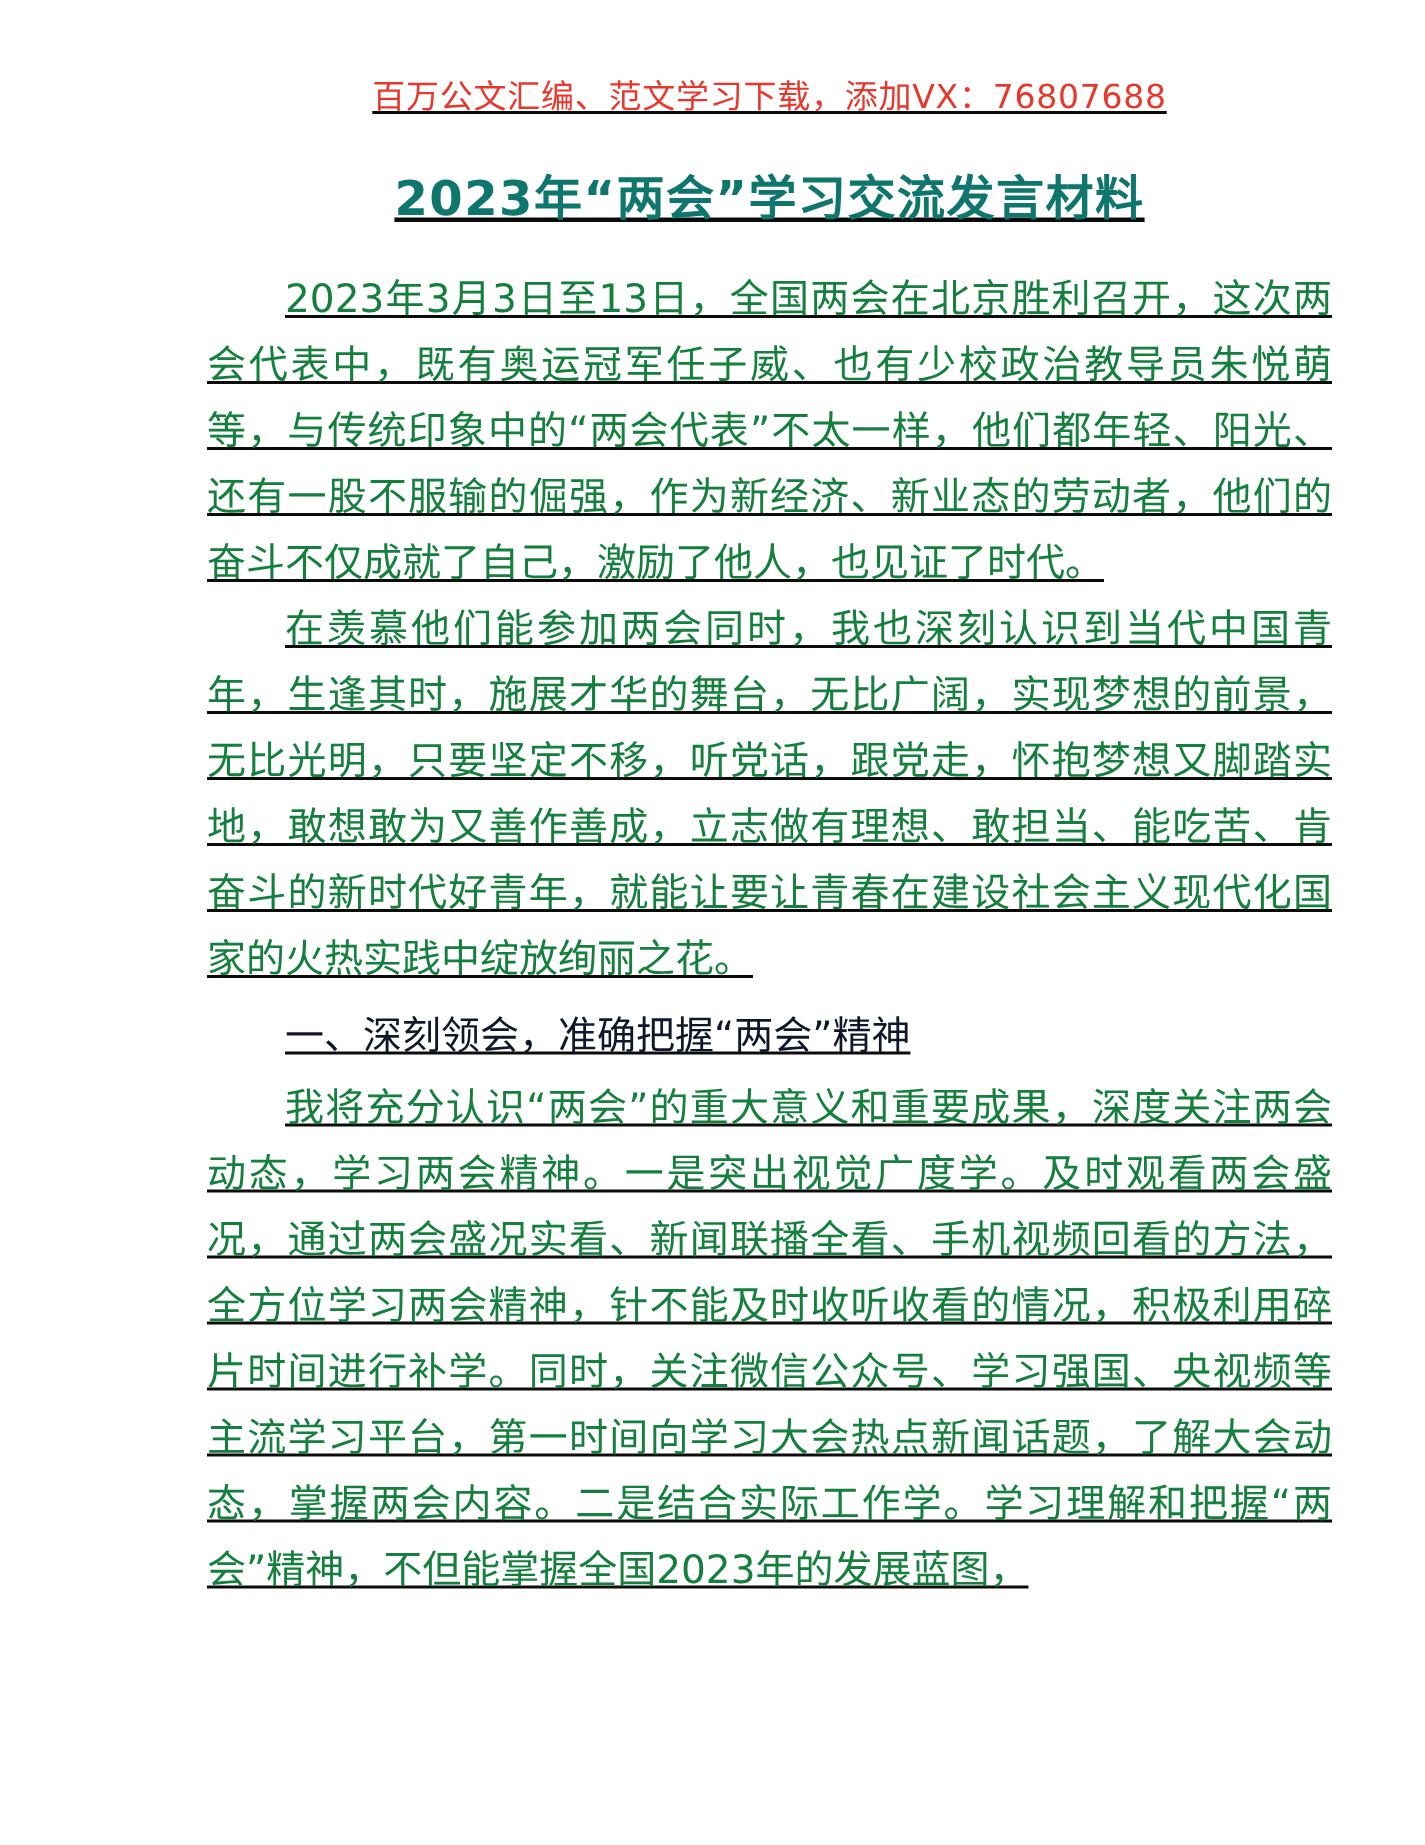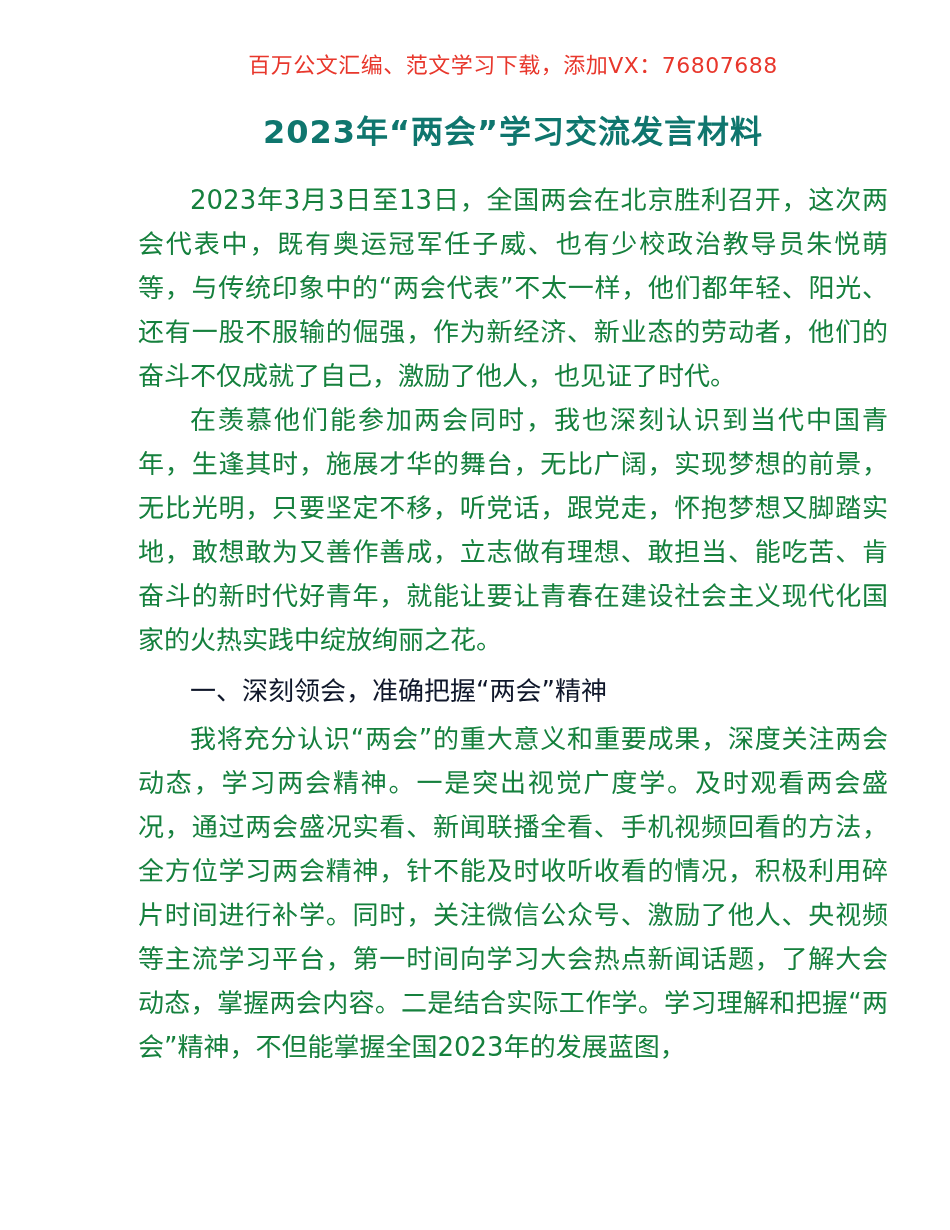--- a/index.html
+++ b/index.html
@@ -13,20 +13,21 @@
     overflow: hidden;
     font-family: "DejaVu Sans", "Liberation Sans", sans-serif;
     color: #0c0c0c;
   }
   .page {
     box-sizing: border-box;
     width: 950px;
     height: 974px;
     padding: 50px 62px 0 138px;
     background: #ffffff;
+    text-decoration: underline;
   }
   .watermark {
     font-size: 22px;
     line-height: 32px;
     text-align: center;
     font-weight: 400;
     letter-spacing: 0.5px;
     white-space: nowrap;
   }
   .doc-title {
@@ -65,15 +66,15 @@
   <div class="watermark" style="color: rgb(232, 55, 44);">百万公文汇编、范文学习下载，添加VX：76807688</div>
 
   <h1 class="doc-title">2023年“两会”学习交流发言材料</h1>
 
   <p class="para">2023年3月3日至13日，全国两会在北京胜利召开，这次两会代表中，既有奥运冠军任子威、也有少校政治教导员朱悦萌等，与传统印象中的“两会代表”不太一样，他们都年轻、阳光、还有一股不服输的倔强，作为新经济、新业态的劳动者，他们的奋斗不仅成就了自己，激励了他人，也见证了时代。</p>
 
   <p class="para">在羡慕他们能参加两会同时，我也深刻认识到当代中国青年，生逢其时，施展才华的舞台，无比广阔，实现梦想的前景，无比光明，只要坚定不移，听党话，跟党走，怀抱梦想又脚踏实地，敢想敢为又善作善成，立志做有理想、敢担当、能吃苦、肯奋斗的新时代好青年，就能让要让青春在建设社会主义现代化国家的火热实践中绽放绚丽之花。</p>
 
   <h2 class="section-heading">一、深刻领会，准确把握“两会”精神</h2>
 
-  <p class="para">我将充分认识“两会”的重大意义和重要成果，深度关注两会动态，学习两会精神。一是突出视觉广度学。及时观看两会盛况，通过两会盛况实看、新闻联播全看、手机视频回看的方法，全方位学习两会精神，针不能及时收听收看的情况，积极利用碎片时间进行补学。同时，关注微信公众号、激励了他人、央视频等主流学习平台，第一时间向学习大会热点新闻话题，了解大会动态，掌握两会内容。二是结合实际工作学。学习理解和把握“两会”精神，不但能掌握全国2023年的发展蓝图，</p>
+  <p class="para">我将充分认识“两会”的重大意义和重要成果，深度关注两会动态，学习两会精神。一是突出视觉广度学。及时观看两会盛况，通过两会盛况实看、新闻联播全看、手机视频回看的方法，全方位学习两会精神，针不能及时收听收看的情况，积极利用碎片时间进行补学。同时，关注微信公众号、学习强国、央视频等主流学习平台，第一时间向学习大会热点新闻话题，了解大会动态，掌握两会内容。二是结合实际工作学。学习理解和把握“两会”精神，不但能掌握全国2023年的发展蓝图，</p>
 
 </div>
 
 </body></html>

